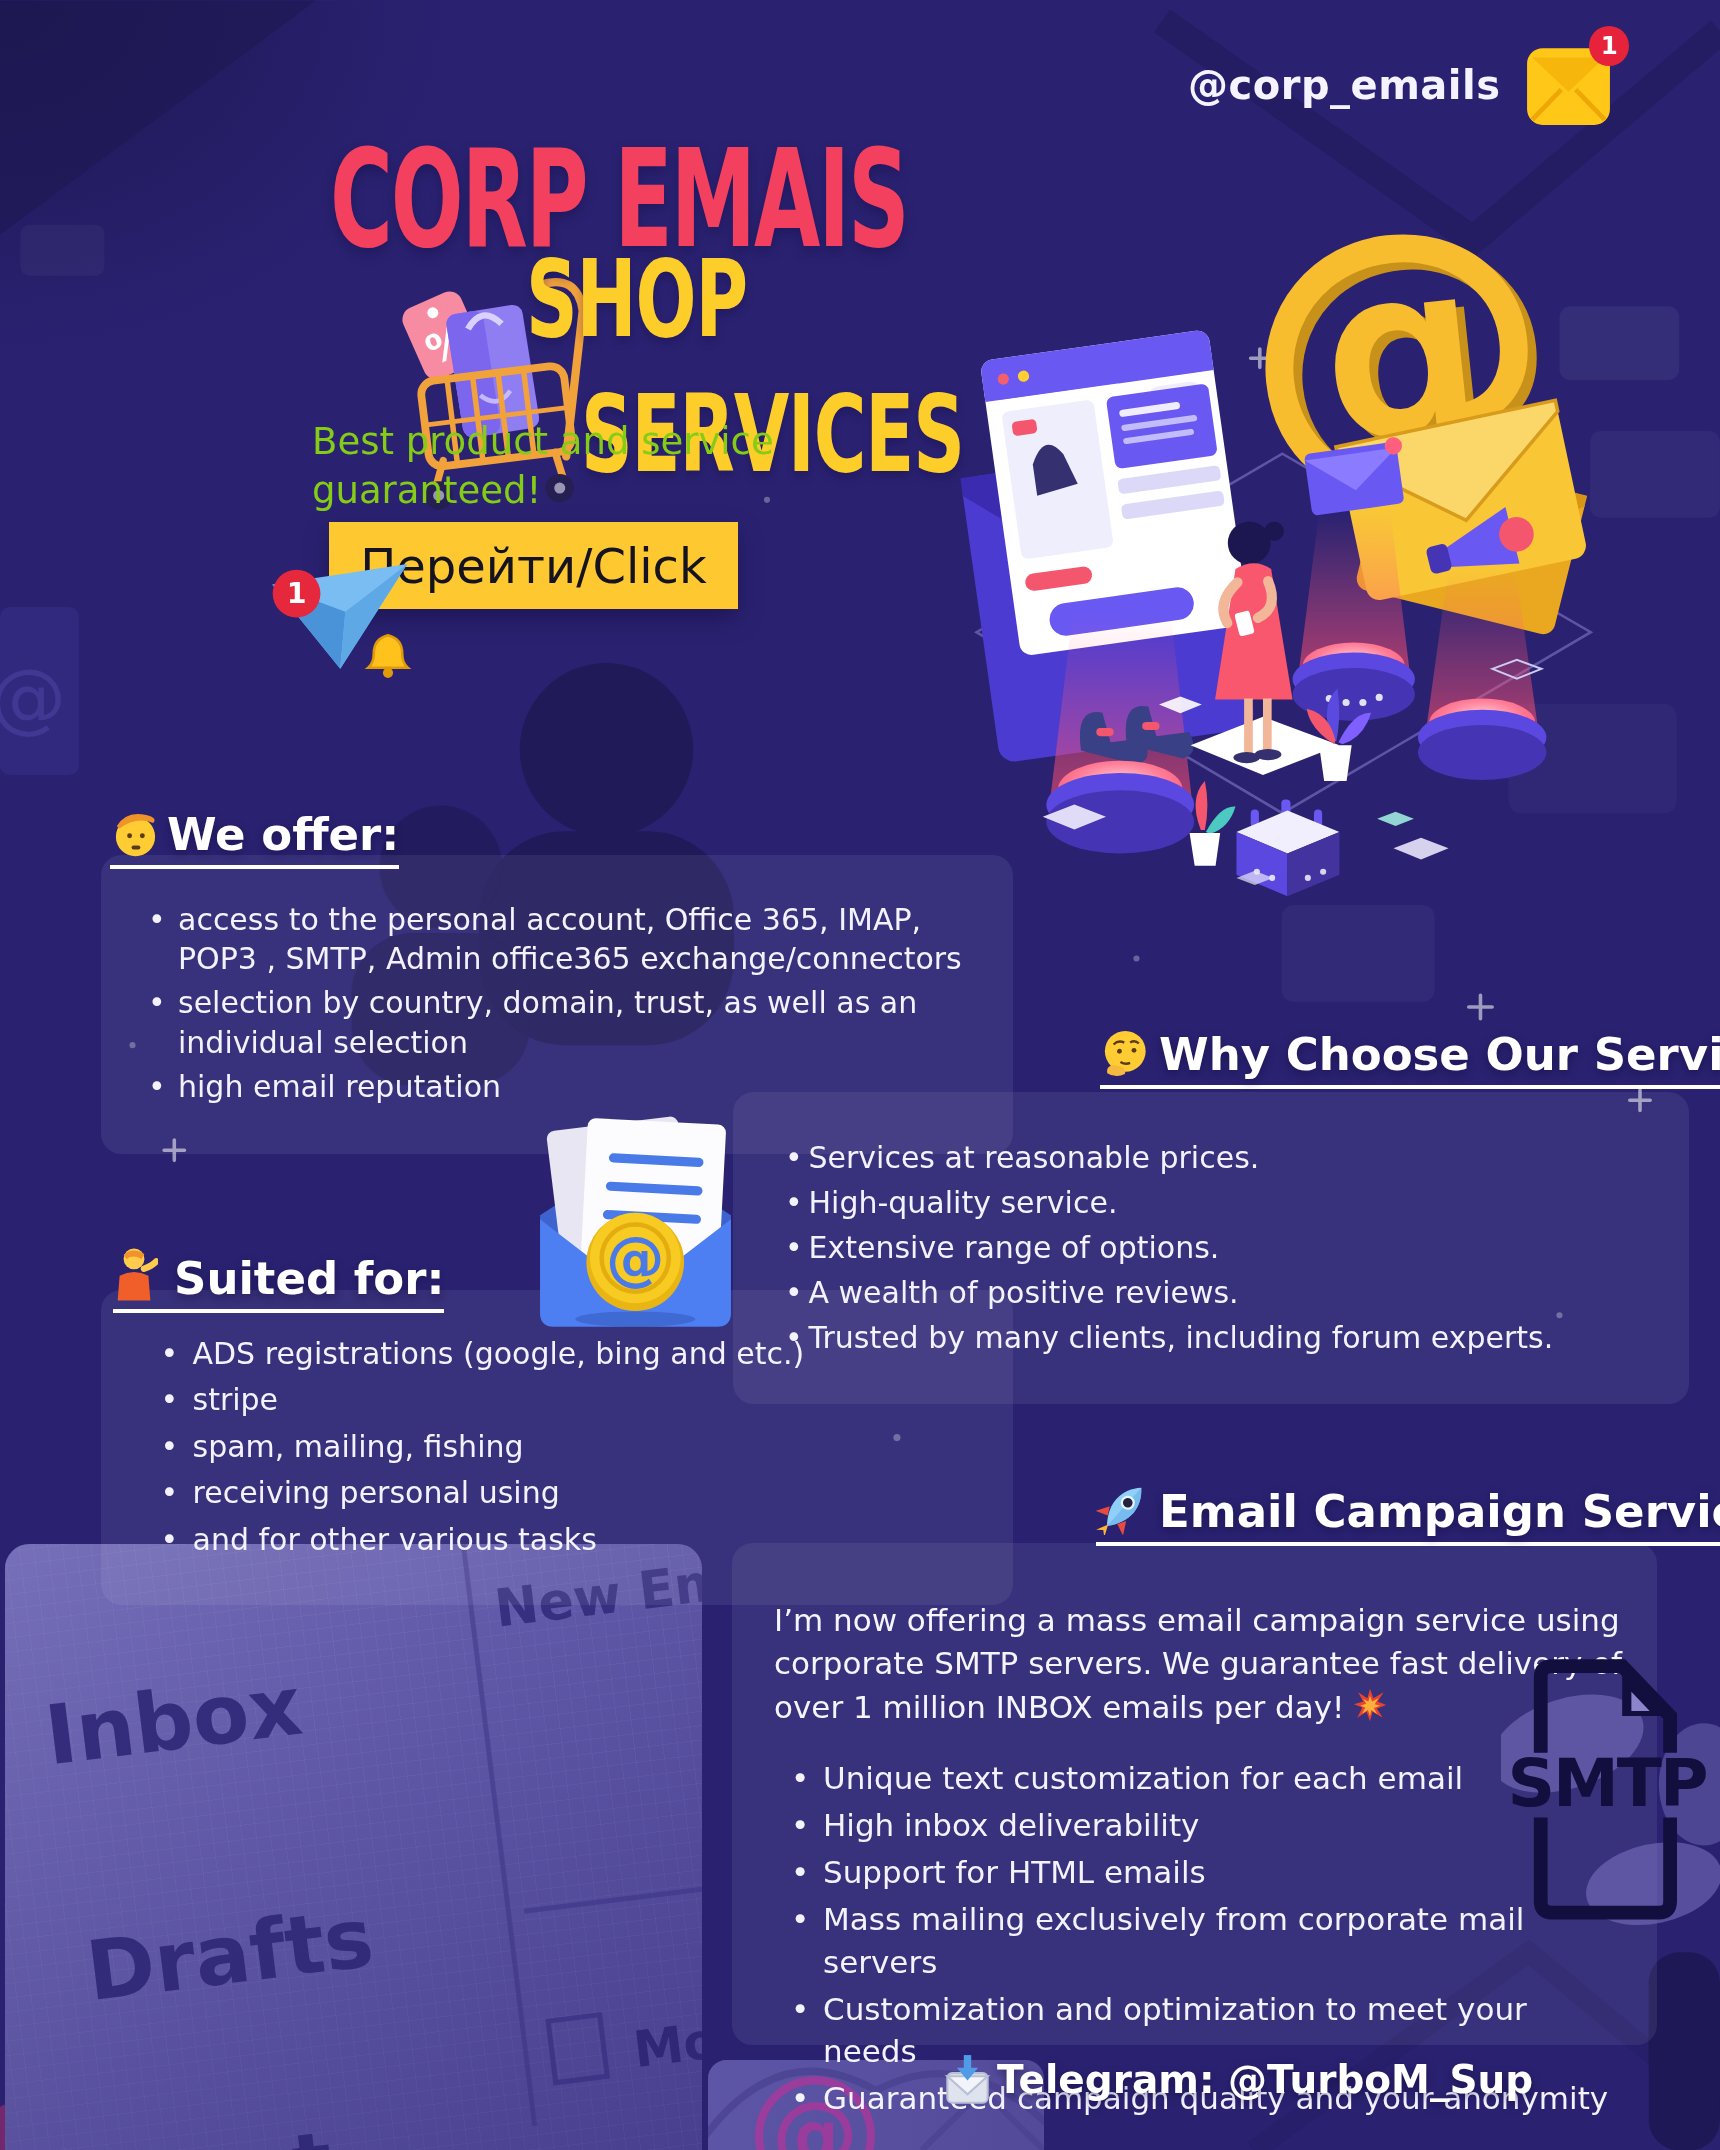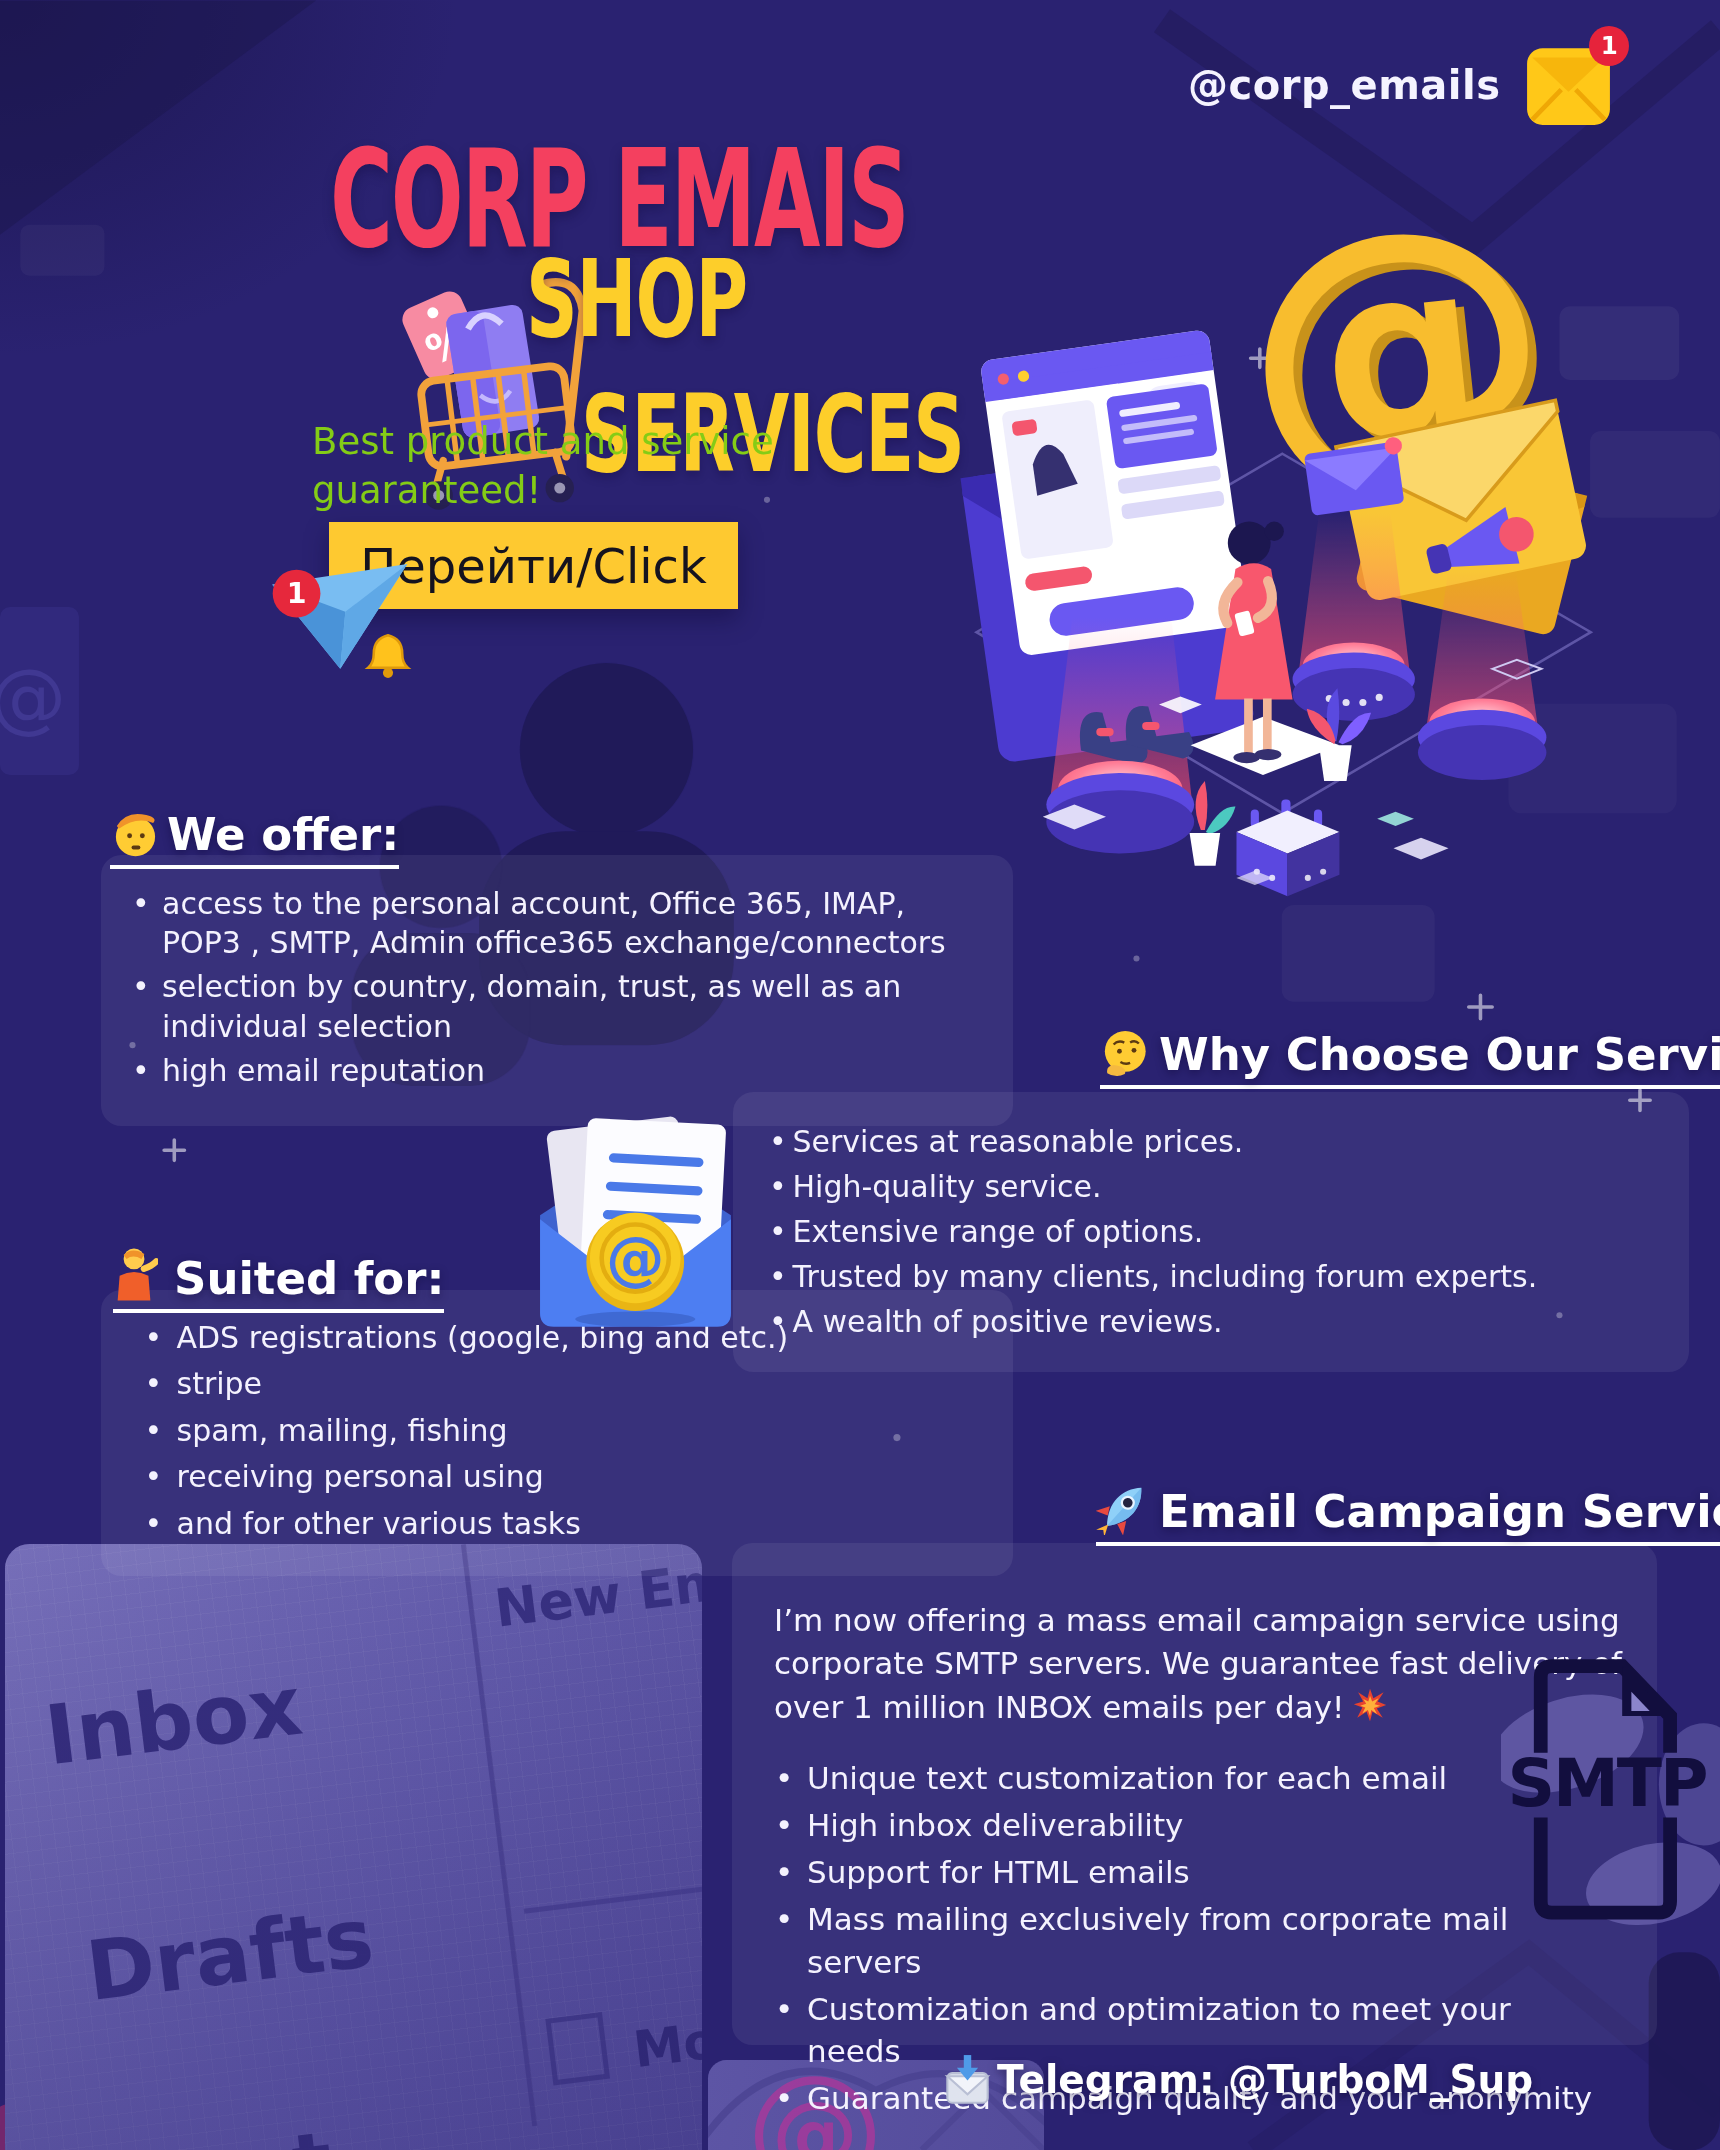--- a/index.html
+++ b/index.html
@@ -46,21 +46,21 @@
     padding-bottom:7.1px;z-index:5;width:max-content;}
   .sec-head .head-label{font-size:45px;font-weight:700;color:#ffffff;line-height:1.05;white-space:nowrap;
     text-shadow:0 3.1px 9.2px rgba(14,6,50,.45);}
   #offer-head{left:110px;top:806px;}
   #why-head{left:1100px;top:1027px;}
   #suited-head{left:113px;top:1245px;gap:16px;}
   #campaign-head{left:1096px;top:1480px;}
 
   
   .panel{background:rgba(244,242,255,.075);border-radius:20.4px;z-index:3;color:#f4f2fe;}
-  .panel ul{margin:0;list-style:none;}
+  .panel ul{margin:16px;list-style:none;}
   .panel li{position:relative;}
   .panel li::before{content:"\2022";position:absolute;top:0;}
 
   #offer-panel{left:101px;top:855px;width:912px;padding:28.5px 28px 31px 23px;box-sizing:border-box;}
   #offer-panel ul{width:805px;padding-left:38px;}
   #offer-panel li{font-size:30px;line-height:1.33;margin-bottom:4.1px;}
   #offer-panel li::before{left:-30px;}
 
   #why-panel{left:733px;top:1092px;width:956px;padding:26.5px 31px 28.5px 34px;box-sizing:border-box;}
   #why-panel ul{width:877px;padding-left:0;}
@@ -385,22 +385,22 @@
     <path d="M42,72 q10,6 20,2" stroke="#5c3a12" stroke-width="5" fill="none"></path>
     <path d="M28,78 q-16,2 -13,17 q17,11 36,2 q6,-15 -23,-19 z" fill="#f5b940"></path>
   </svg>
   <span class="head-label">Why Choose Our Service?</span>
 </div>
 <div id="why-panel" class="abs panel">
   <ul>
     <li>Services at reasonable prices.</li>
     <li>High-quality service.</li>
     <li>Extensive range of options.</li>
+    <li>A wealth of positive reviews.</li>
     <li>Trusted by many clients, including forum experts.</li>
-    <li>A wealth of positive reviews.</li>
   </ul>
 </div>
 
 <svg id="env-at-icon" class="abs" style="left:507px;top:1093px;width:257px;height:242px;z-index:4;" viewBox="0 0 505 475">
   <path d="M65,240 L252,118 L440,240 L440,430 Q440,457 413,457 L92,457 Q65,457 65,430 Z" fill="#3e63cf"></path>
   <g transform="rotate(-7 200 220)">
       <rect x="95" y="62" width="260" height="320" rx="16" fill="#e8e6f2"></rect>
     </g>
   <g transform="rotate(3 280 230)">
     <rect x="150" y="55" width="272" height="332" rx="16" fill="#fcfcff"></rect>

